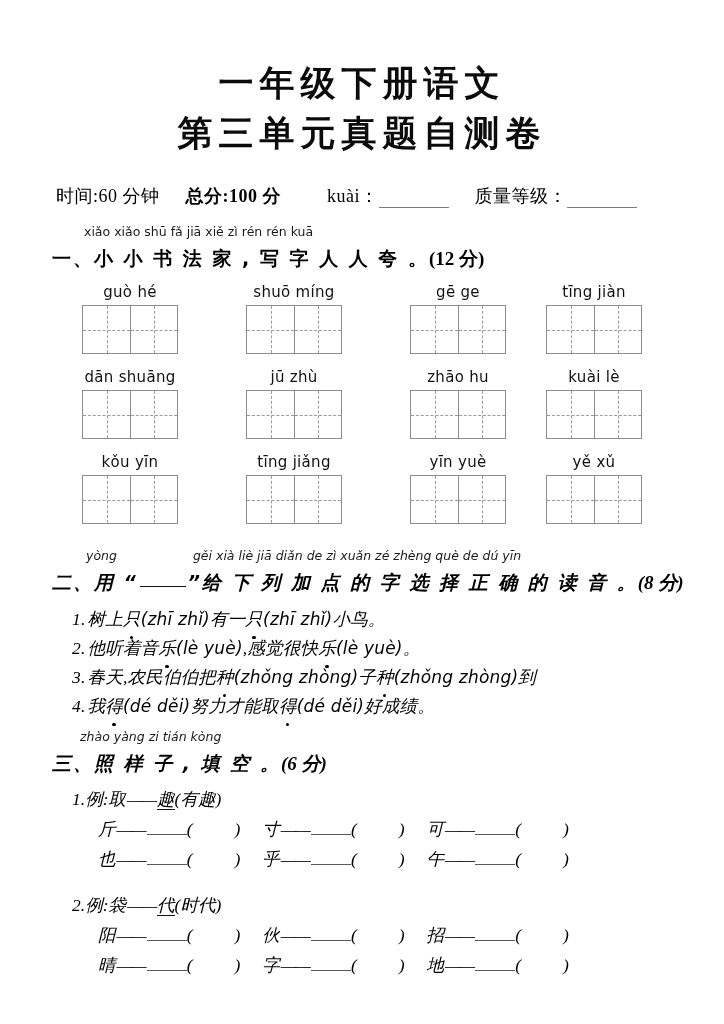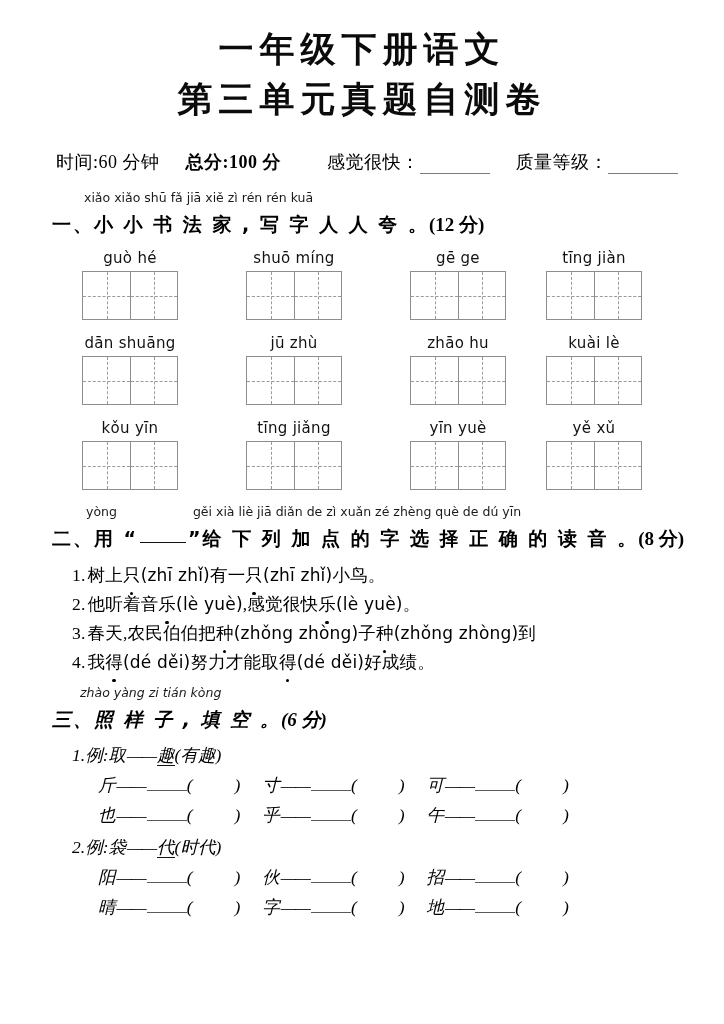--- a/index.html
+++ b/index.html
@@ -19,21 +19,21 @@
   .page {
     position: relative;
     width: 724px;
     height: 1024px;
     padding: 0;
   }
 
   
   .title-block {
     text-align: center;
-    padding-top: 24px;
+    padding-top: 58px;
   }
   .title-line {
     font-family: "DejaVu Sans", "Liberation Sans", sans-serif;
     font-weight: bold;
     font-size: 35px;
     letter-spacing: 6px;
     line-height: 50px;
     color: #0b0b0b;
   }
 
@@ -220,21 +220,21 @@
 
   <div class="title-block">
     <div class="title-line">一年级下册语文</div>
     <div class="title-line">第三单元真题自测卷</div>
   </div>
 
   <div class="meta-line">
     <span class="meta-item">时间:60 分钟</span>
     <span class="meta-item wide">总分:100 分</span>
     <span class="meta-item">
-      <span>感觉很快：</span><span class="blank-line"></span>
+      <span>kuài：</span><span class="blank-line"></span>
     </span>
     <span class="meta-item">
       <span>质量等级：</span><span class="blank-line"></span>
     </span>
   </div>
 
   <div class="section">
     <div class="sec-head">
       <div class="sec-pinyin" style="margin-left:32px;">xiǎo xiǎo shū fǎ jiā    xiě zì rén rén kuā</div>
       <div class="sec-title">
@@ -333,21 +333,21 @@
           <div class="tianzige">
             <div class="tz-cell"></div>
             <div class="tz-cell"></div>
           </div>
         </div>
       </div>
 
     </div>
   </div>
 
-  <div class="section" style="margin-top:0;">
+  <div class="section" style="margin-top:10px;font-style:italic;">
     <div class="sec-head">
       <div class="sec-pinyin">
         <span style="display:inline-block;width:34px;"></span><span>yòng</span><span style="display:inline-block;width:76px;"></span><span>gěi xià liè jiā diǎn de  zì  xuǎn zé zhèng què de dú yīn</span>
       </div>
       <div class="sec-title">
         <span>二、</span><span>用 “</span><span class="quote-blank"></span><span>”给 下 列 加 点 的 字 选 择 正 确 的 读 音 。</span><span class="score">(8 分)</span>
       </div>
     </div>
 
     <div class="qlist">
@@ -424,21 +424,21 @@
           </span>
         <span class="fspacer"></span>
         <span class="fcell">
             <span class="ch">午</span>
             <span class="dash">——</span>
             <span class="fill-blank"></span>
             <span class="paren">(<span class="inner"></span>)</span>
           </span>
       </div>
 
-      <div class="fex" style="margin-top:2px;">
+      <div class="fex" style="margin-top:16px;">
         <span>2.</span><span>例:</span><span>袋</span><span class="dash">——</span><span class="ul">代</span><span>(时代)</span>
       </div>
 
       <div class="frow">
         <span class="fcell">
             <span class="ch">阳</span>
             <span class="dash">——</span>
             <span class="fill-blank"></span>
             <span class="paren">(<span class="inner"></span>)</span>
           </span>

